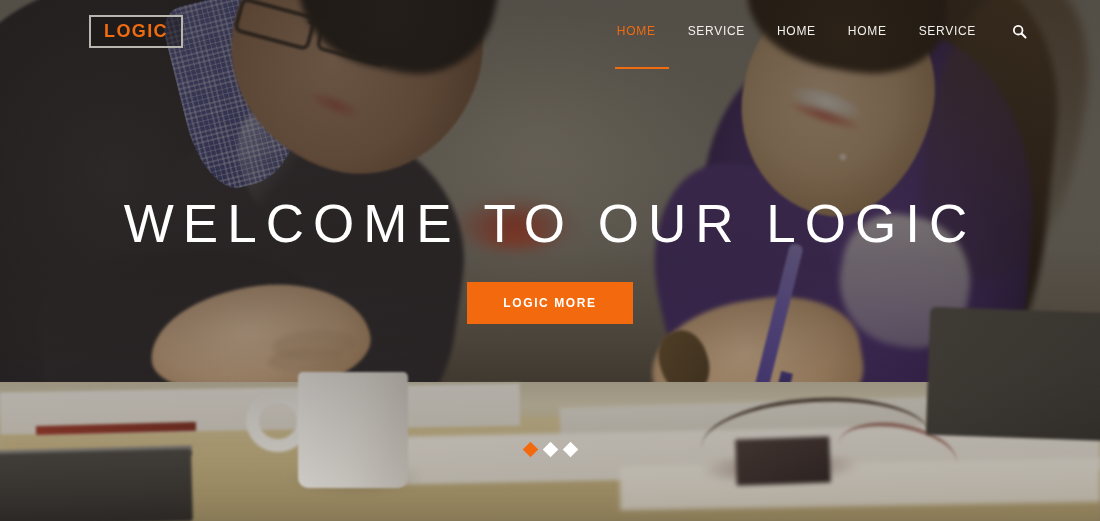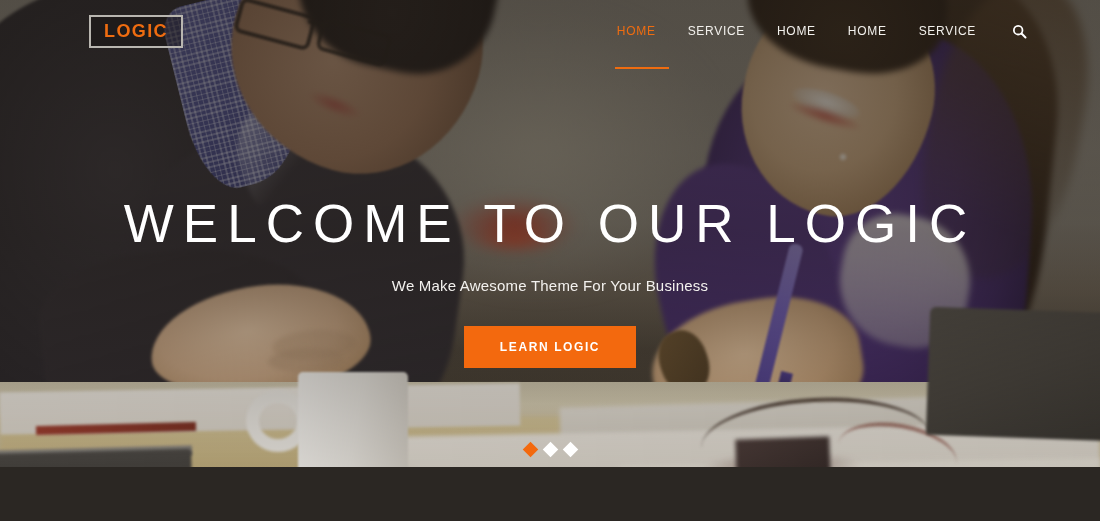--- a/index.html
+++ b/index.html
@@ -6,21 +6,21 @@
   * { margin:0; padding:0; box-sizing:border-box; }
   html, body {
     width:1100px; height:521px;
     overflow:hidden;
     background:#2b2723;
     font-family:"Liberation Sans", sans-serif;
   }
 
   .hero {
     position:relative;
-    width:1100px; height:467px;
+    width:1100px; height:521px;
     overflow:hidden;
     background:#4c1d95;
   }
 
   
   .photo { position:absolute; inset:0; overflow:hidden; }
   .photo > div { position:absolute; }
 
   
   .bg-wall {
@@ -537,22 +537,21 @@
         <svg width="15" height="15" viewBox="0 0 16 16" fill="none">
           <circle cx="6.6" cy="6.6" r="4.6" stroke="#ffffff" stroke-width="1.9"></circle>
           <line x1="10.2" y1="10.2" x2="14.4" y2="14.4" stroke="#ffffff" stroke-width="2.1" stroke-linecap="round"></line>
         </svg>
       </div>
     </nav>
   </header>
 
   <div class="hero-content">
     <h1 class="hero-title">WELCOME TO OUR LOGIC</h1>
-    <p class="hero-sub">We Make Awesome Theme For Your Business</p>
-    <button class="cta">LEARN LOGIC</button>
+    <button class="cta">LOGIC MORE</button>
   </div>
 
   <div class="dots">
     <span class="dot active"></span>
     <span class="dot"></span>
     <span class="dot"></span>
   </div>
 
 </div>
 

